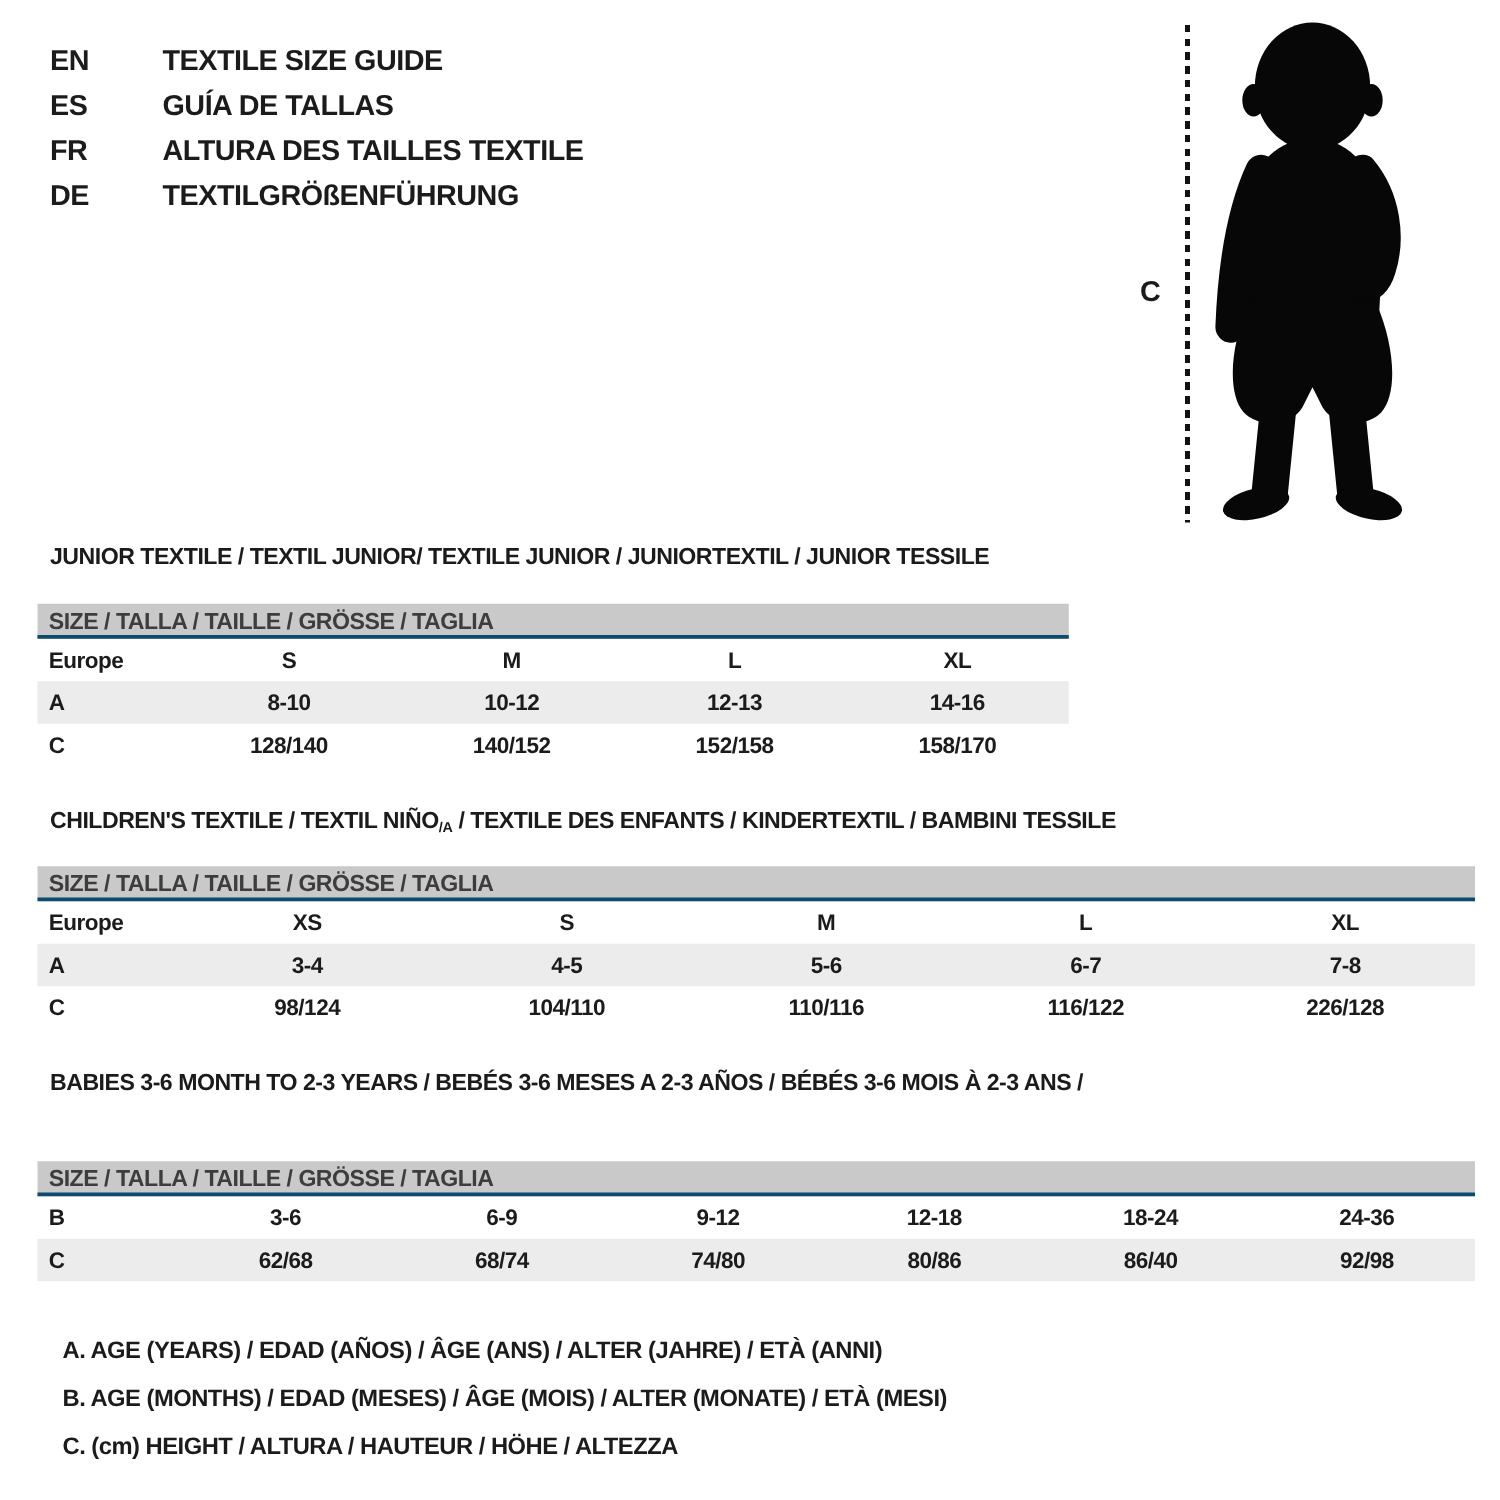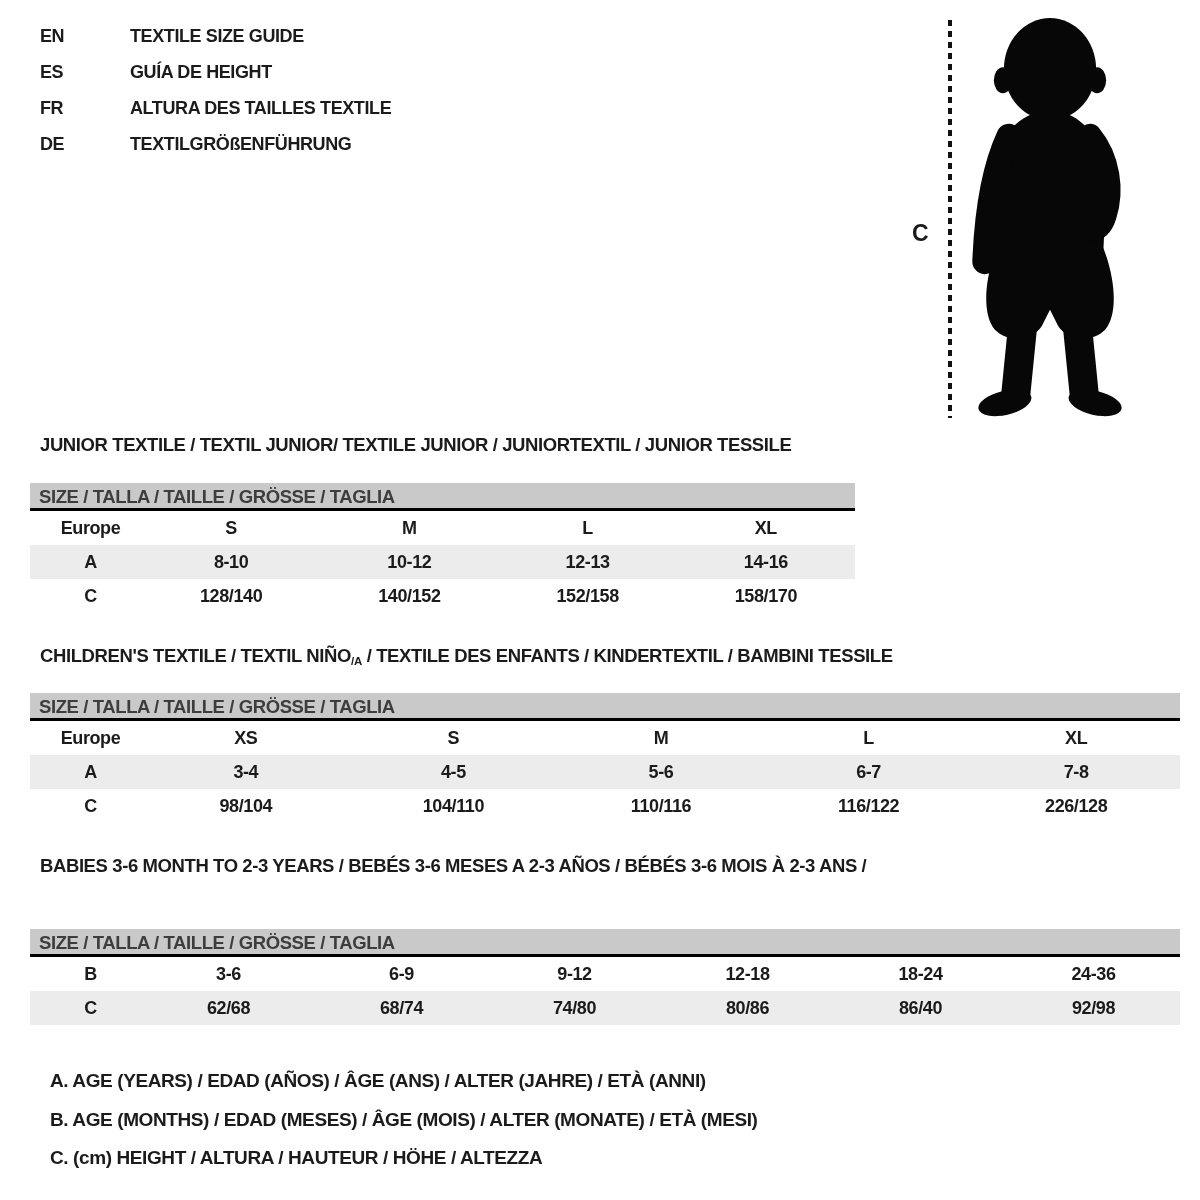--- a/index.html
+++ b/index.html
@@ -5,62 +5,62 @@
   * { margin:0; padding:0; box-sizing:border-box; }
   html,body { background:#fff; }
   .page {
     position:relative; width:1200px; height:1200px; background:#fff;
     font-family:"Liberation Sans", sans-serif; font-weight:700; color:#1b1b1b;
     letter-spacing:-0.4px; overflow:hidden;
   }
 
   
   .lang-block { position:absolute; left:40px; top:26px; }
-  .lang-row { display:flex; height:36px; align-items:flex-start; font-size:18px; }
+  .lang-row { display:flex; height:36px; align-items:flex-end; font-size:23px; }
   .lang-code { width:78px; }
   .lang-text { white-space:nowrap;margin-left:12px; }
 
   
   .measure-line {
     position:absolute; left:948px; top:20px; width:4px; height:398px;
     background:repeating-linear-gradient(to bottom, #121212 0 6px, transparent 6px 11px);
   }
   .measure-label { position:absolute; left:912px; top:220px; font-size:23px; }
   .silhouette { position:absolute; left:958px; top:14px; width:186px; height:406px; }
 
   
   .section-heading { position:absolute; left:40px; font-size:18.5px; white-space:nowrap; }
   .section-heading sub { font-size:0.62em; vertical-align:-0.28em; letter-spacing:-0.2px; }
 
   .size-table { position:absolute; left:30px; }
   .size-bar {
-    height:28px; background:#c9c9c9; border-bottom:3px solid #000000;
+    height:28px; background:#c9c9c9; border-bottom:3px solid #0c4a6e;
     font-size:18.5px; line-height:27px; padding-left:9px; color:#3d3d3d; white-space:nowrap;
   }
   .trow { display:flex; height:34px; align-items:center; font-size:18px; }
   .trow.shaded { background:#ececec; }
-  .trow .lbl { width:112px; padding-left:9px; flex:none;text-align:center; }
+  .trow .lbl { width:112px; padding-left:9px; flex:none; }
   .trow .val { flex:1 1 0; text-align:center; }
 
   
   .note { position:absolute; left:50px; font-size:19px; white-space:nowrap; }
 </style>
 </head>
 <body>
 
 <div class="page">
 
   <div class="lang-block">
     <div class="lang-row">
       <span class="lang-code">EN</span>
       <span class="lang-text">TEXTILE SIZE GUIDE</span>
     </div>
     <div class="lang-row">
       <span class="lang-code">ES</span>
-      <span class="lang-text">GUÍA DE HEIGHT</span>
+      <span class="lang-text">GUÍA DE TALLAS</span>
     </div>
     <div class="lang-row">
       <span class="lang-code">FR</span>
       <span class="lang-text">ALTURA DES TAILLES TEXTILE</span>
     </div>
     <div class="lang-row">
       <span class="lang-code">DE</span>
       <span class="lang-text">TEXTILGRÖßENFÜHRUNG</span>
     </div>
   </div>
@@ -123,21 +123,21 @@
     <div class="trow shaded">
       <div class="lbl">A</div>
       <div class="val">3-4</div>
       <div class="val">4-5</div>
       <div class="val">5-6</div>
       <div class="val">6-7</div>
       <div class="val">7-8</div>
     </div>
     <div class="trow">
       <div class="lbl">C</div>
-      <div class="val">98/104</div>
+      <div class="val">98/124</div>
       <div class="val">104/110</div>
       <div class="val">110/116</div>
       <div class="val">116/122</div>
       <div class="val">226/128</div>
     </div>
   </div>
 
   <div class="section-heading" style="top:855px">BABIES 3-6 MONTH TO 2-3 YEARS / BEBÉS 3-6 MESES A 2-3 AÑOS / BÉBÉS 3-6 MOIS À 2-3 ANS /</div>
   <div class="size-table" style="top:929px; width:1150px">
     <div class="size-bar">SIZE / TALLA / TAILLE / GRÖSSE / TAGLIA</div>

